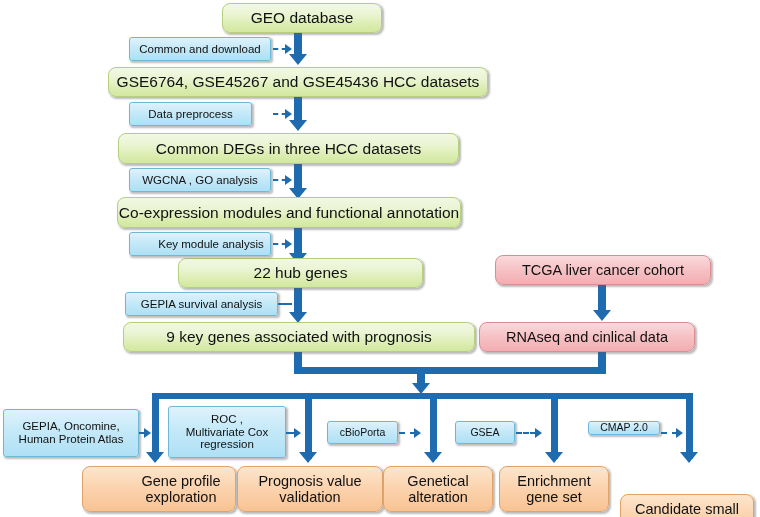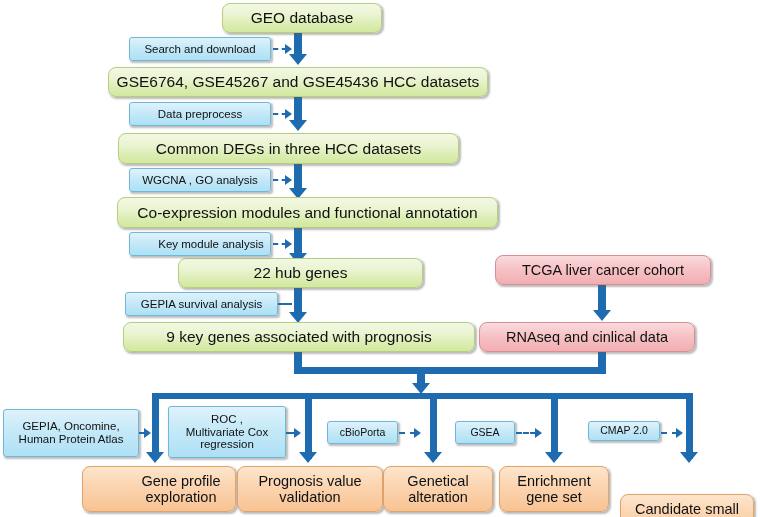--- a/index.html
+++ b/index.html
@@ -155,39 +155,39 @@
   </div>
 
   <div class="box green big" style="left:108px; top:67px; width:380px; height:30px;">
     <span>GSE6764, GSE45267 and GSE45436 HCC datasets</span>
   </div>
 
   <div class="box green big" style="left:118px; top:133px; width:341px; height:31px;">
     <span>Common DEGs in three HCC datasets</span>
   </div>
 
-  <div class="box green big" style="left:117px; top:197px; width:381px; height:31px;">
+  <div class="box green big" style="left:117px; top:197px; width:344px; height:31px;">
     <span>Co-expression modules and functional annotation</span>
   </div>
 
   <div class="box green big" style="left:178px; top:258px; width:245px; height:30px;">
     <span>22 hub genes</span>
   </div>
 
   <div class="box green big" style="left:123px; top:322px; width:352px; height:30px;">
     <span>9 key genes associated with  prognosis</span>
   </div>
 
   <div class="box blue" style="left:129px; top:37px; width:142px; height:24px;">
-    <span>Search and download</span>
+    <span>Common and download</span>
   </div>
   <div class="dash" style="left:273px; top:48px; width:14px;"></div>
   <div class="rarrow" style="left:285px; top:44px;"></div>
 
-  <div class="box blue" style="left:129px; top:102px; width:142px; height:24px;">
+  <div class="box blue" style="left:129px; top:102px; width:123px; height:24px;">
     <span>Data preprocess</span>
   </div>
   <div class="dash" style="left:273px; top:113px; width:14px;"></div>
   <div class="rarrow" style="left:285px; top:109px;"></div>
 
   <div class="box blue" style="left:129px; top:168px; width:142px; height:24px;">
     <span>WGCNA , GO analysis</span>
   </div>
   <div class="dash" style="left:273px; top:179px; width:14px;"></div>
   <div class="rarrow" style="left:285px; top:175px;"></div>
@@ -231,21 +231,21 @@
   </div>
   <div class="dash" style="left:399px; top:432px; width:17px;"></div>
   <div class="rarrow" style="left:414px; top:428px;"></div>
 
   <div class="box blue" style="left:455px; top:421px; width:60px; height:23px; font-size:10.5px;">
     <span>GSEA</span>
   </div>
   <div class="dash" style="left:516px; top:432px; width:20px;"></div>
   <div class="rarrow" style="left:535px; top:428px;"></div>
 
-  <div class="box blue" style="left:588px; top:421px; width:72px; height:20px; font-size:10.5px;">
+  <div class="box blue" style="left:588px; top:421px; width:72px; height:14px; font-size:10.5px;">
     <span>CMAP 2.0</span>
   </div>
   <div class="dash" style="left:661px; top:432px; width:17px;"></div>
   <div class="rarrow" style="left:676px; top:428px;"></div>
 
   <div class="box orange" style="left:82px; top:466px; width:154px; height:46px;padding-left:44px;">
     <span>Gene profile
 exploration</span>
   </div>
 

